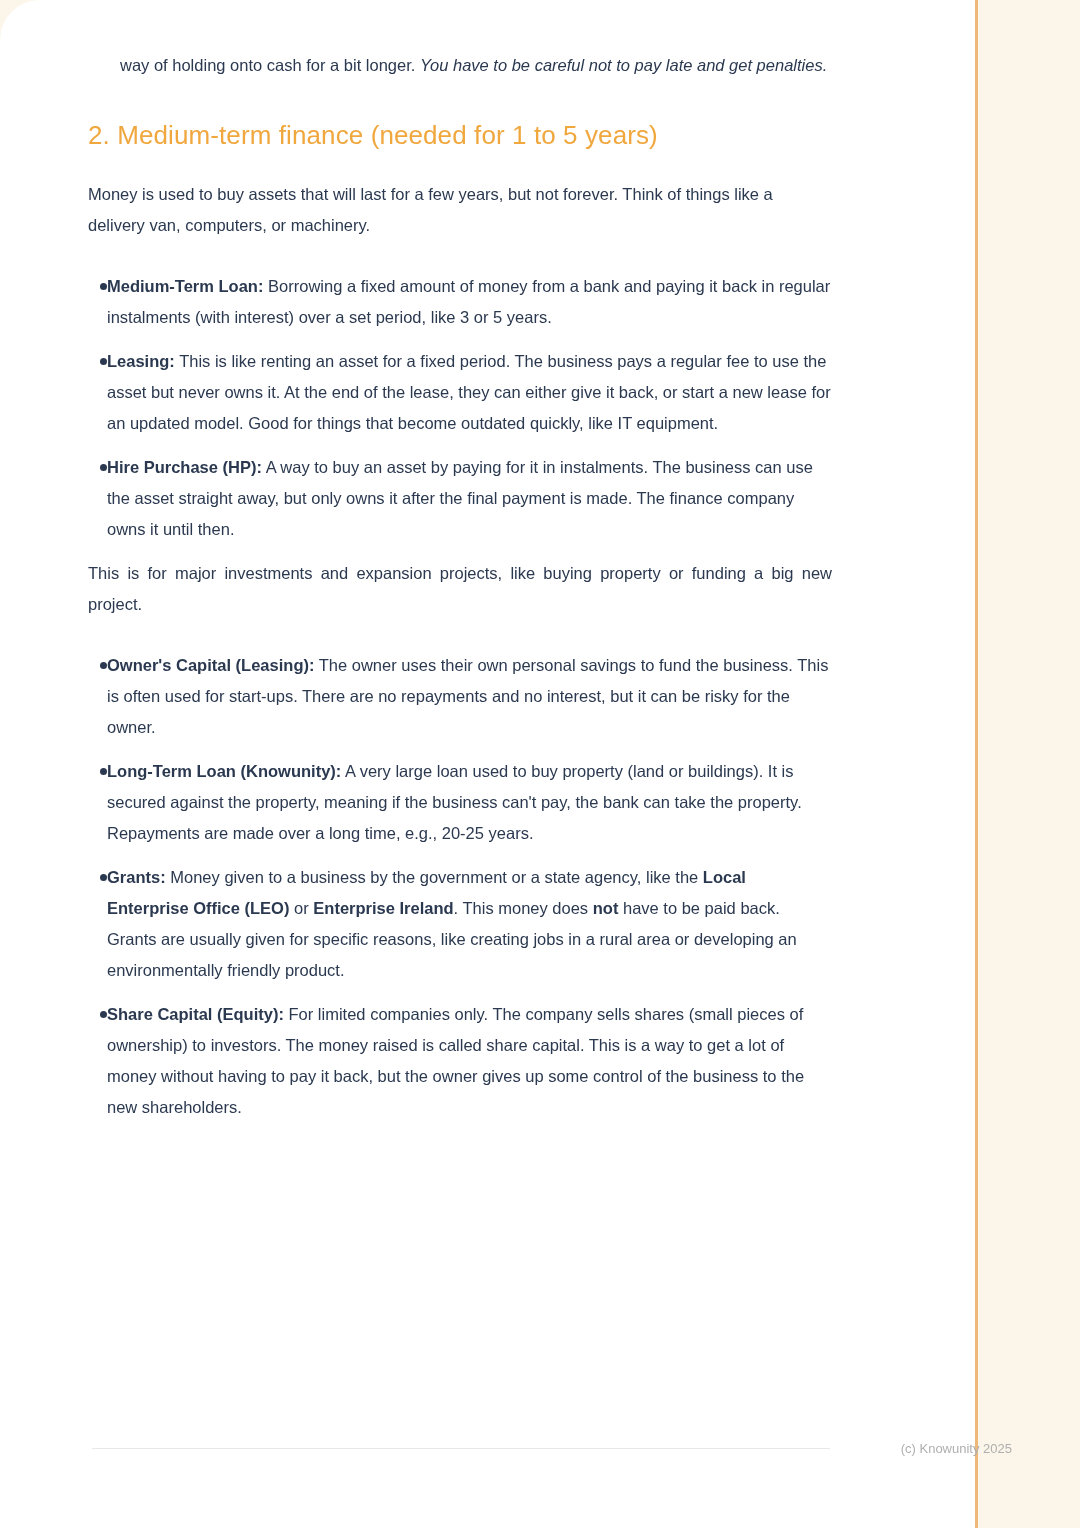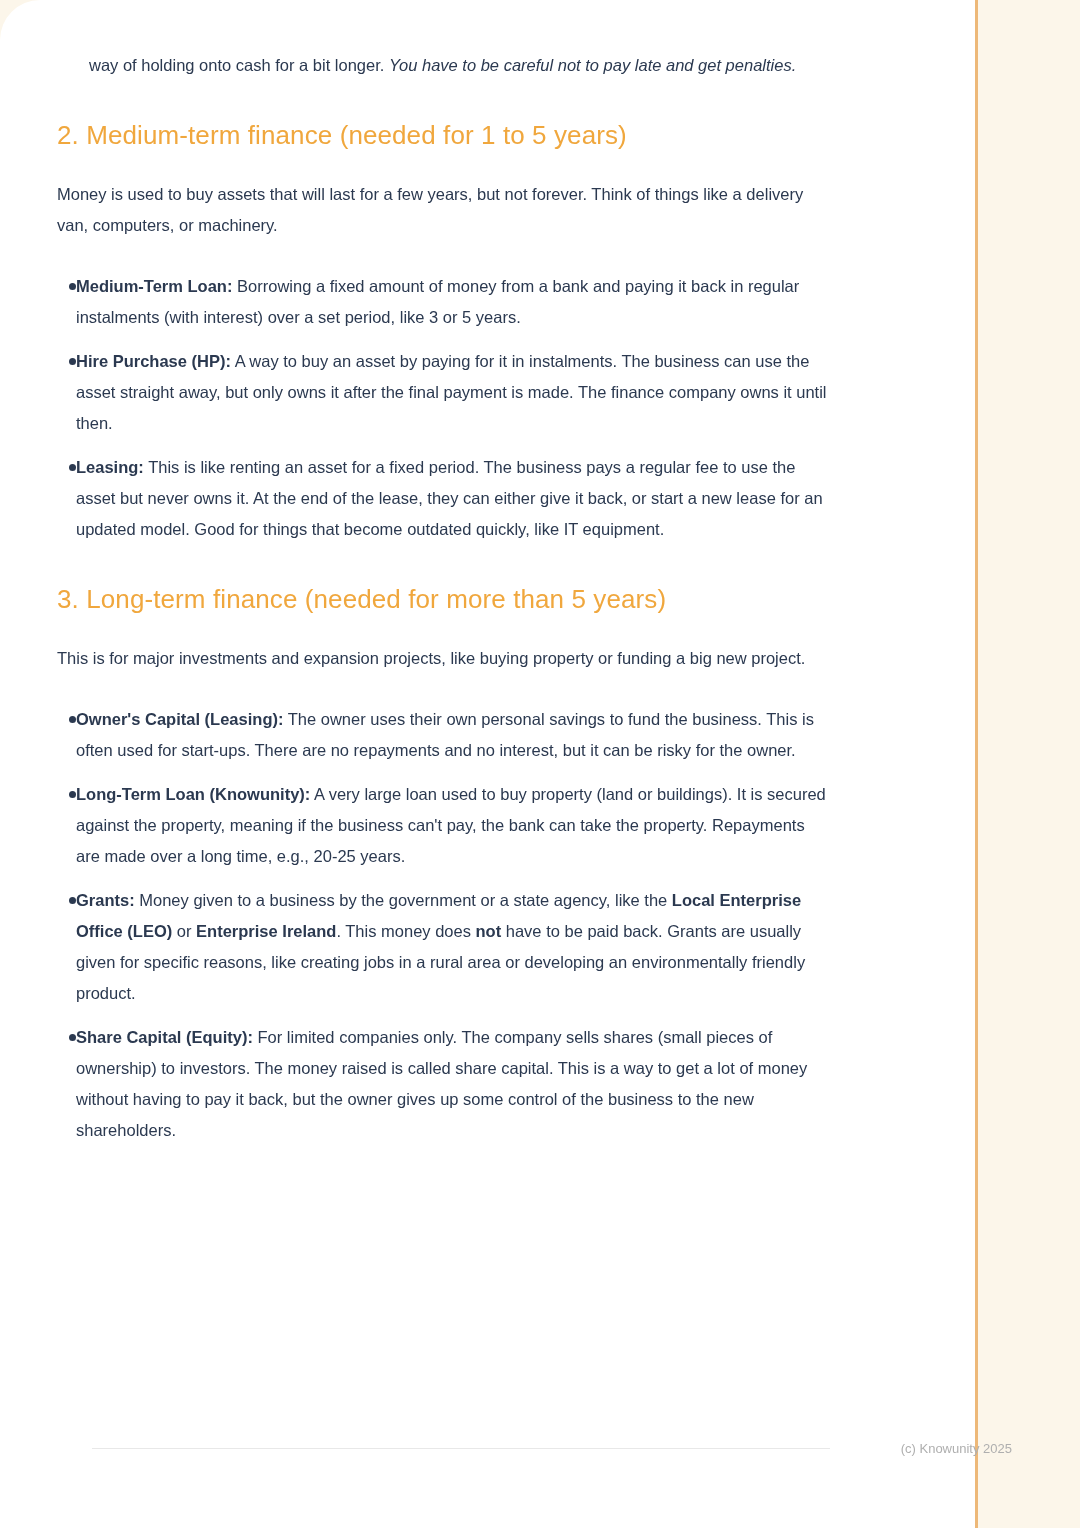--- a/index.html
+++ b/index.html
@@ -28,21 +28,21 @@
     border-top-left-radius:40px;
   }
   .accent-line{
     position:absolute;left:975px;top:0;
     width:3px;height:1528px;
     background:var(--accent);
     z-index:1;
   }
   .content{
     position:relative;
-    padding:50px 145px 0 57px;
+    padding:50px 145px 0 88px;
     font-size:16.5px;
     line-height:31px;
   }
   .cont{
     margin:0 0 0 32px;
   }
   h2{
     font-size:26px;
     line-height:34px;
     font-weight:400;
@@ -103,33 +103,32 @@
     <p class="cont" data-name="continuation-paragraph"><span>way of holding onto cash for a bit longer. </span><span class="i">You have to be careful not to pay late and get penalties.</span></p>
 
     <section data-name="section-medium-term-finance">
       <h2 data-name="section-heading-medium-term">2. Medium-term finance (needed for 1 to 5 years)</h2>
       <p class="intro" data-name="section-intro-medium-term">Money is used to buy assets that will last for a few years, but not forever. Think of things like a delivery van, computers, or machinery.</p>
       <ul class="bullets" data-name="bullet-list-medium-term">
         <li data-name="list-item-medium-term-loan">
           <span class="dot" data-name="bullet-dot"></span>
           <span class="li-text" data-name="list-item-text"><span class="b">Medium-Term Loan:</span><span> Borrowing a fixed amount of money from a bank and paying it back in regular instalments (with interest) over a set period, like 3 or 5 years.</span></span>
         </li>
+        <li data-name="list-item-leasing">
+          <span class="dot" data-name="bullet-dot"></span>
+          <span class="li-text" data-name="list-item-text"><span class="b">Leasing:</span><span> This is like renting an asset for a fixed period. The business pays a regular fee to use the asset but never owns it. At the end of the lease, they can either give it back, or start a new lease for an updated model. Good for things that become outdated quickly, like IT equipment.</span></span>
+        </li>
         <li data-name="list-item-hire-purchase">
           <span class="dot" data-name="bullet-dot"></span>
           <span class="li-text" data-name="list-item-text"><span class="b">Hire Purchase (HP):</span><span> A way to buy an asset by paying for it in instalments. The business can use the asset straight away, but only owns it after the final payment is made. The finance company owns it until then.</span></span>
-        </li>
-        <li data-name="list-item-leasing">
-          <span class="dot" data-name="bullet-dot"></span>
-          <span class="li-text" data-name="list-item-text"><span class="b">Leasing:</span><span> This is like renting an asset for a fixed period. The business pays a regular fee to use the asset but never owns it. At the end of the lease, they can either give it back, or start a new lease for an updated model. Good for things that become outdated quickly, like IT equipment.</span></span>
         </li>
       </ul>
     </section>
 
     <section data-name="section-long-term-finance">
-      <h2 data-name="section-heading-long-term">3. Long-term finance (needed for more than 5 years)</h2>
       <p class="intro" data-name="section-intro-long-term">This is for major investments and expansion projects, like buying property or funding a big new project.</p>
       <ul class="bullets" data-name="bullet-list-long-term">
         <li data-name="list-item-owners-capital">
           <span class="dot" data-name="bullet-dot"></span>
           <span class="li-text" data-name="list-item-text"><span class="b">Owner's Capital (Leasing):</span><span> The owner uses their own personal savings to fund the business. This is often used for start-ups. There are no repayments and no interest, but it can be risky for the owner.</span></span>
         </li>
         <li data-name="list-item-long-term-loan">
           <span class="dot" data-name="bullet-dot"></span>
           <span class="li-text" data-name="list-item-text"><span class="b">Long-Term Loan (Knowunity):</span><span> A very large loan used to buy property (land or buildings). It is secured against the property, meaning if the business can't pay, the bank can take the property. Repayments are made over a long time, e.g., 20-25 years.</span></span>
         </li>

